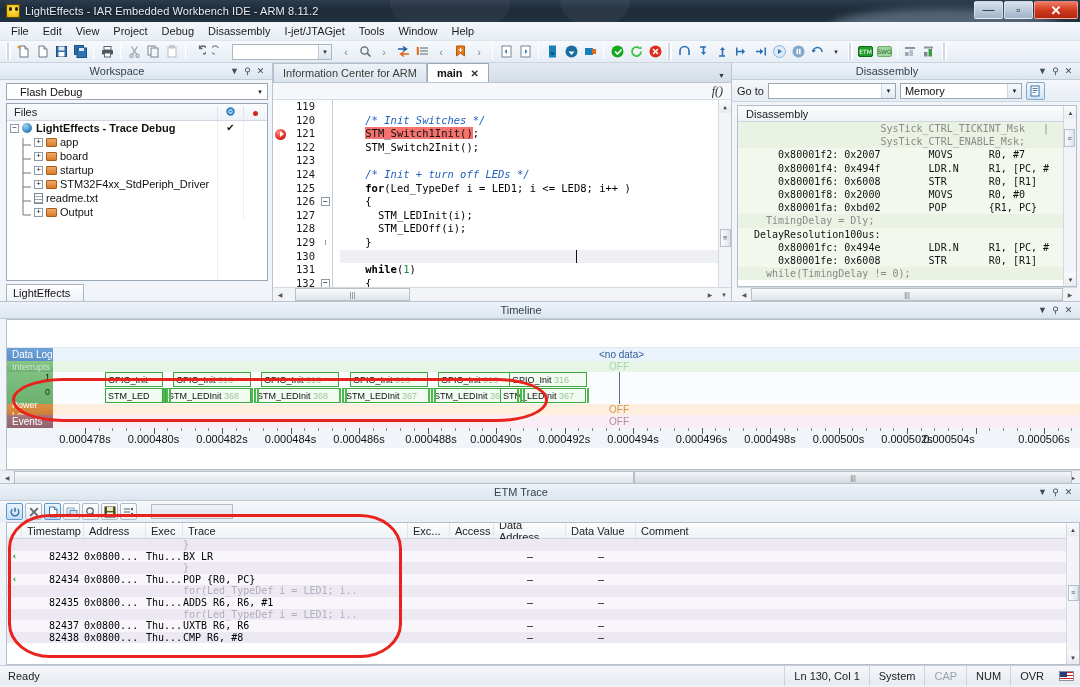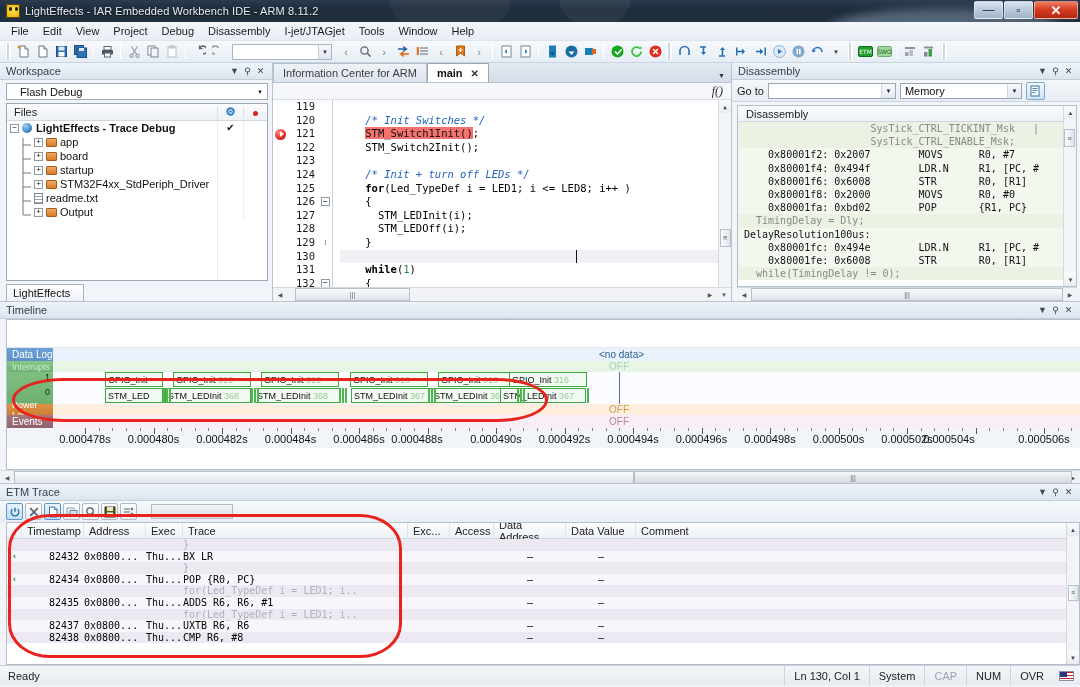--- a/index.html
+++ b/index.html
@@ -103,20 +103,21 @@
   
   .mainrow { display:flex; height:238px; background:#eef2f7; }
 
   
   .panel { display:flex; flex-direction:column; background:#f1f4f8; }
   .panel-head {
     height:17px; display:flex; align-items:center;
     background: linear-gradient(to bottom,#eef3f9,#dce5ee);
     font-size:11px; color:#34424f; padding-left:6px;
     border-bottom:1px solid #c3cdd8;
+    text-align:center;
   }
   .panel-head .ttl { flex:1; }
   .ph-btn { width:13px;height:13px;display:flex;align-items:center;justify-content:center;color:#3a4a58;font-size:9px;}
 
   
   .ws { width:273px; border-right:1px solid #b9c4d0; }
   .ws-combo {
     margin:3px 4px 3px 6px; height:17px; background:#fff; border:1px solid #9aa8b6;
     display:flex;align-items:center; padding-left:5px; font-size:11px; color:#111;
   }
@@ -238,21 +239,21 @@
   .dcombo{height:16px;background:#fff;border:1px solid #9aa8b6;display:flex;align-items:center;}
   .dcombo .val{flex:1;padding-left:4px;font-size:11px;color:#111;}
   .dcombo .arr{width:14px;text-align:center;font-size:6px;color:#222;border-left:1px solid #cfd7e0;
     background:linear-gradient(to bottom,#f7fafc,#e2e9f1);height:14px;line-height:14px;}
   .dbtn{width:19px;height:18px;border:1px solid #7fa8cc;border-radius:2px;
     background:linear-gradient(to bottom,#f2f8fd,#cfe3f5);display:flex;align-items:center;justify-content:center;}
   .dis-body{flex:1;background:#fff;display:flex;flex-direction:column;overflow:hidden;position:relative;border:1px solid #b5bfca;margin:3px 3px 0 5px;}
   .dis-colhead{height:16px;background:linear-gradient(to bottom,#fbfcfd,#eef2f6);border-bottom:1px solid #cdd6df;
     font-size:11px;color:#222;display:flex;align-items:center;padding-left:8px;}
   .dis-rows{flex:1;position:relative;font-family:"DejaVu Sans Mono", monospace;font-size:10px;overflow:hidden;}
-  .drow{height:13.2px;line-height:13.2px;white-space:pre;padding-left:6px;}
+  .drow{height:13.2px;line-height:13.2px;white-space:pre;padding-left:16px;}
   .drow.src{background:#eaf2e4;color:#8a8a8a;}
   .drow.asm{background:#f3f8ef;color:#111;}
   .dis-hscroll{height:14px;background:#f1f3f6;border-top:1px solid #d3d9e0;display:flex;align-items:center;margin:0 3px 0 5px;}
 
   
   .timeline { height:182px; background:#f1f4f8; display:flex; flex-direction:column;
     border-top:1px solid #b9c4d0;}
   .tl-body{flex:1;background:#fff;margin:0 0 0 6px;border:1px solid #b5bfca;border-right:none;
     display:flex;flex-direction:column;position:relative;overflow:hidden;}
   .tl-blank{height:28px;background:#fff;border-bottom:1px solid #e3e8ee;}
@@ -879,21 +880,21 @@
           <div class="tl-cursor" style="left:566px;"></div>
         <div class="evt-block" style="left: 52px; width: 58px; top: 0px;"><span>GPIO_Init</span></div>
             <div class="evt-block" style="left: 120px; width: 78px; top: 0px;"><span>GPIO_Init</span><span class="dur"> 316</span></div>
             <div class="evt-block" style="left: 208px; width: 78px; top: 0px;"><span>GPIO_Init</span><span class="dur"> 316</span></div>
             <div class="evt-block" style="left: 297px; width: 78px; top: 0px;"><span>GPIO_Init</span><span class="dur"> 316</span></div>
             <div class="evt-block" style="left: 385px; width: 78px; top: 0px;"><span>GPIO_Init</span><span class="dur"> 316</span></div>
             <div class="evt-block" style="left: 456px; width: 78px; top: 0px;"><span>GPIO_Init</span><span class="dur"> 316</span></div>
             <div class="evt-block" style="left: 52px; width: 58px; top: 16px;"><span>STM_LED</span></div>
             <div class="evt-block" style="left: 112px; width: 86px; top: 16px;"><span>STM_LEDInit</span><span class="dur"> 368</span></div>
             <div class="evt-block" style="left: 201px; width: 86px; top: 16px;"><span>STM_LEDInit</span><span class="dur"> 368</span></div>
-            <div class="evt-block" style="left: 298px; width: 108px; top: 16px;"><span>STM_LEDInit</span><span class="dur"> 367</span></div>
+            <div class="evt-block" style="left: 290px; width: 108px; top: 16px;"><span>STM_LEDInit</span><span class="dur"> 367</span></div>
             <div class="evt-block" style="left: 378px; width: 86px; top: 16px;"><span>STM_LEDInit</span><span class="dur"> 367</span></div>
             <div class="evt-block" style="left: 447px; width: 86px; top: 16px;"><span>STM_LEDInit</span><span class="dur"> 367</span></div>
             <div class="evt-tick" style="left: 110px; top: 16px; background: rgb(77, 184, 77);"></div>
             <div class="evt-tick" style="left: 113px; top: 16px; background: rgb(77, 184, 77);"></div>
             <div class="evt-tick" style="left: 116px; top: 16px; background: rgb(77, 184, 77);"></div>
             <div class="evt-tick" style="left: 198px; top: 16px; background: rgb(77, 184, 77);"></div>
             <div class="evt-tick" style="left: 201px; top: 16px; background: rgb(77, 184, 77);"></div>
             <div class="evt-tick" style="left: 204px; top: 16px; background: rgb(77, 184, 77);"></div>
             <div class="evt-tick" style="left: 286px; top: 16px; background: rgb(77, 184, 77);"></div>
             <div class="evt-tick" style="left: 289px; top: 16px; background: rgb(77, 184, 77);"></div>
@@ -947,21 +948,21 @@
           <div class="min" style="left: 310.9px;"></div>
           <div class="min" style="left: 324.6px;"></div>
           <div class="min" style="left: 338.3px;"></div>
           <div class="maj" style="left: 352px;"></div>
           <div class="lab" style="left: 352px;">0.000486s</div>
           <div class="min" style="left: 365.7px;"></div>
           <div class="min" style="left: 379.4px;"></div>
           <div class="min" style="left: 393.1px;"></div>
           <div class="min" style="left: 406.8px;"></div>
           <div class="maj" style="left: 420.5px;"></div>
-          <div class="lab" style="left: 410px;">0.000488s</div>
+          <div class="lab" style="left: 424px;">0.000488s</div>
           <div class="min" style="left: 434.2px;"></div>
           <div class="min" style="left: 447.9px;"></div>
           <div class="min" style="left: 461.6px;"></div>
           <div class="min" style="left: 475.3px;"></div>
           <div class="maj" style="left: 489px;"></div>
           <div class="lab" style="left: 489px;">0.000490s</div>
           <div class="min" style="left: 502.7px;"></div>
           <div class="min" style="left: 516.4px;"></div>
           <div class="min" style="left: 530.1px;"></div>
           <div class="min" style="left: 543.8px;"></div>

